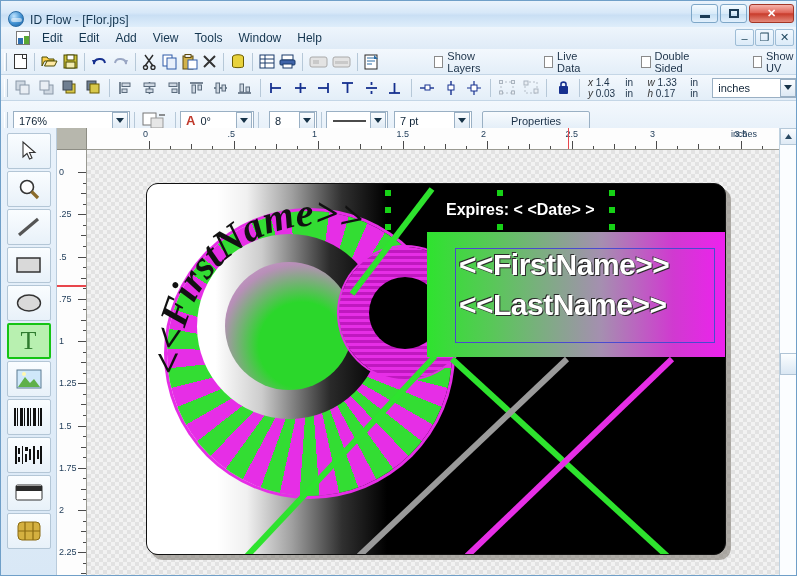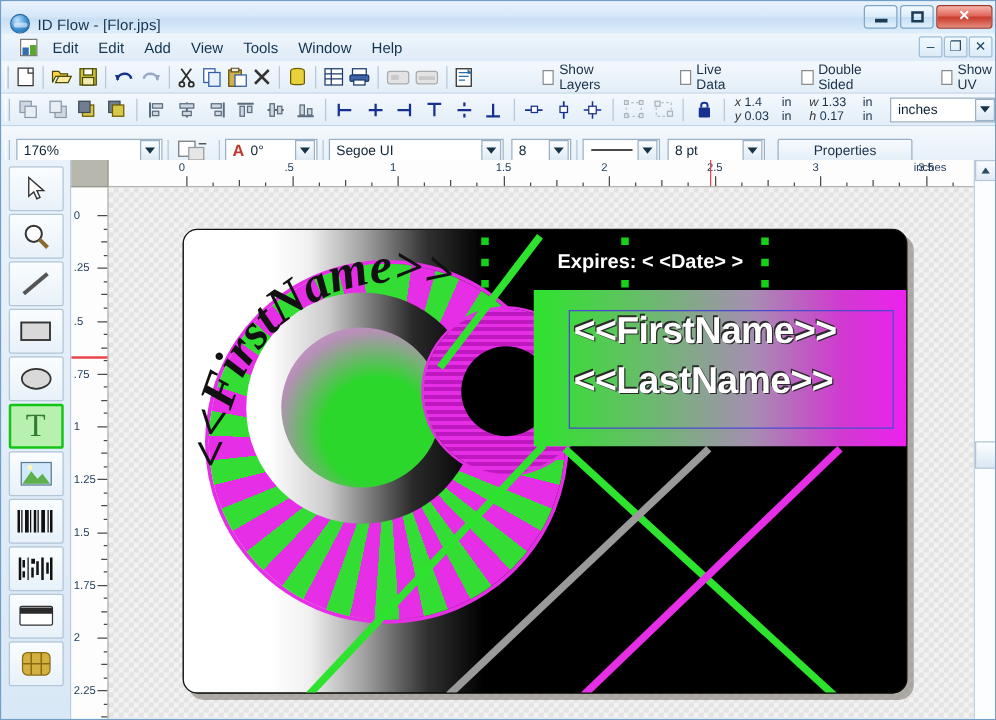--- a/index.html
+++ b/index.html
@@ -606,26 +606,20 @@
     <div class="combo" style="width:74px;">
       <span style="color:#c0392b;font-weight:bold;font-size:13px;margin-right:5px;">A</span>
       <span style="margin-right:auto;">0°</span>
       <span class="arrowbtn">
           <span class="caret"></span>
         </span>
     </div>
 
     <div class="tsep"></div>
 
-    <div class="combo" style="width:140px;">
-      <span>Segoe UI</span>
-      <span class="arrowbtn">
-          <span class="caret"></span>
-        </span>
-    </div>
 
     <div class="combo" style="width:48px;margin-left:6px;">
       <span>8</span>
       <span class="arrowbtn">
           <span class="caret"></span>
         </span>
     </div>
 
     <div class="tsep"></div>
 
@@ -634,21 +628,21 @@
         <svg width="36" height="8">
             <path d="M1 4 H34" stroke="#111" stroke-width="1.3"></path>
           </svg>
       </span>
       <span class="arrowbtn">
           <span class="caret"></span>
         </span>
     </div>
 
     <div class="combo" style="width:78px;margin-left:6px;">
-      <span>8 pt</span>
+      <span>7 pt</span>
       <span class="arrowbtn">
           <span class="caret"></span>
         </span>
     </div>
 
     <div class="propbtn" style="margin-left:10px;width:108px;justify-content:center;">Properties</div>
   </div>
 
   <div class="palette">
     <div class="ptool">

